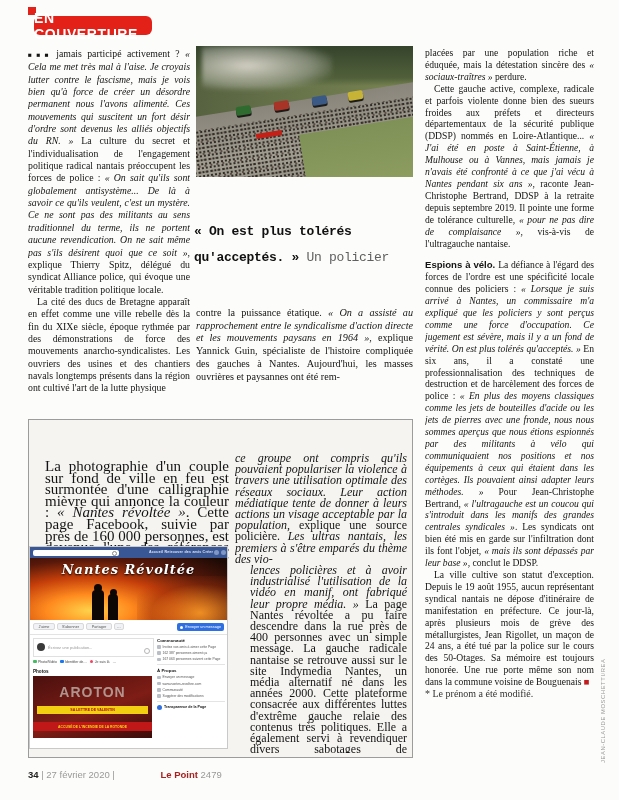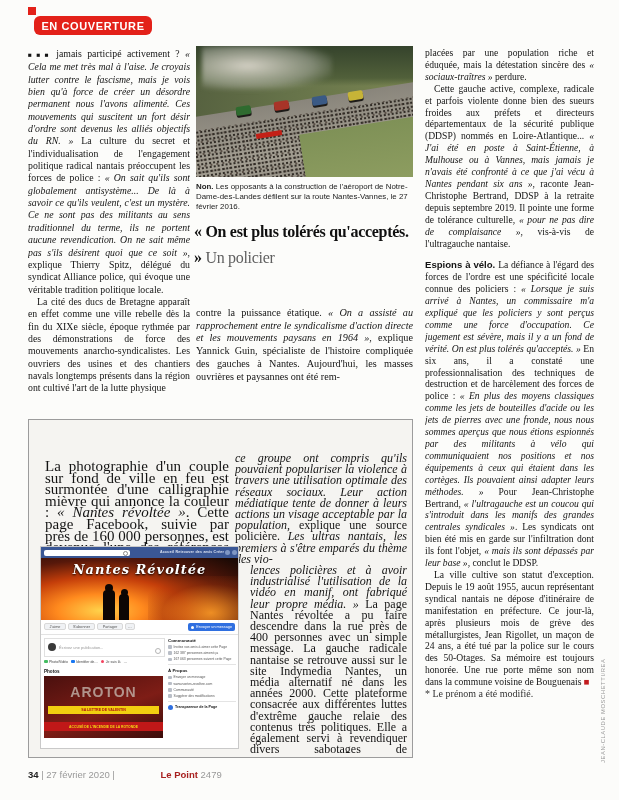--- a/index.html
+++ b/index.html
@@ -10,21 +10,21 @@
   
   .sg-i{font-style:italic;}
   .sg-b{font-weight:bold;}
   .sg-r{color:#c21b1e;}
   .sg-g{color:#777;}
   .sg-sans{font-family:"Liberation Sans",sans-serif;font-weight:bold;}
 
   
   .kicker-square{left:28px;top:7px;width:8px;height:8px;background:#e32119;}
   .kicker{left:34px;top:16px;width:118px;height:19px;background:#e32119;color:#fff;
-          font-family:"Liberation Sans",sans-serif;font-weight:800;font-size:11px;
+          font-family:"Liberation Sans",sans-serif;font-weight:800;font-size:14px;
           letter-spacing:.6px;display:flex;align-items:center;justify-content:center;border-radius:6px;}
 
   
   .col1{left:28px;top:48px;width:162px;height:424px;font-size:9.8px;line-height:12.35px;
         text-align:justify;overflow:hidden;}
   .col1 p,.col3 p{margin:0;}
   .p-indent{text-indent:9px;}
   .lead-squares{font-size:6.5px;letter-spacing:1.5px;margin-right:3px;}
 
   .photo{left:196px;top:46px;width:217px;height:131px;overflow:hidden;
@@ -40,22 +40,22 @@
                              radial-gradient(circle,#5a5047 .8px,transparent 1.1px);
             background-size:4px 4px,6px 6px;background-position:0 0,2px 3px;}
   .ph-field{position:absolute;right:-10px;bottom:-8px;width:120px;height:60px;transform:rotate(-9deg);
             background:linear-gradient(180deg,#7f9157,#8d9d60);}
   .tractor{position:absolute;width:15px;height:9px;border-radius:2px;box-shadow:0 2px 0 #1d1b18;}
   .ph-banner{position:absolute;width:26px;height:5px;background:#c32017;transform:rotate(-9deg);}
 
   .caption{left:196px;top:182px;width:217px;font-family:"Liberation Sans",sans-serif;
            font-size:7.9px;line-height:9.9px;color:#222;}
 
-  .pullquote{left:194px;top:219px;width:222px;font-family:Liberation Serif, serif;
-             font-size:16px;line-height:25.5px;letter-spacing:-.3px;}
+  .pullquote{left:194px;top:219px;width:222px;font-family:Liberation Mono, monospace;
+             font-size:13px;line-height:25.5px;letter-spacing:-.3px;}
   .pullquote .sg-b{font-weight:800;color:#101010;}
   .pullquote .sg-g{font-weight:400;color:#5f5f5f;}
 
   .col2{left:196px;top:307px;width:217px;height:104px;font-size:10.2px;line-height:12.7px;
         text-align:justify;overflow:hidden;}
 
   .col3{left:425px;top:47px;width:169px;height:716px;font-size:9.6px;line-height:11.9px;
         text-align:justify;overflow:hidden;}
   .sect-space{margin-top:10px !important;}
   .footnote{margin-top:4px;font-size:10px;color:#333;}
@@ -69,21 +69,21 @@
           box-sizing:border-box;}
   .box-title{position:absolute;left:16px;top:9px;font-family:"Liberation Sans",sans-serif;
              font-weight:800;font-size:16.5px;letter-spacing:-.2px;color:#0e0e0e;}
   .box-intro{position:absolute;left:16px;top:41px;width:184px;font-size:15px;line-height:11.6px;
              text-align:justify;}
   .box-right{position:absolute;left:206px;top:33px;width:172px;height:300px;font-size:12px;
              line-height:11.2px;text-align:justify;overflow:hidden;}
   .box-right .part2{padding-left:15px;}
 
   
-  .fbshot{position:absolute;left:11px;top:126px;width:199px;height:203px;background:#fff;
+  .fbshot{position:absolute;left:0;top:126px;width:199px;height:203px;background:#fff;
           border:1px solid #c9c9c9;box-sizing:border-box;overflow:hidden;
           font-family:"Liberation Sans",sans-serif;}
   .fb-nav{position:absolute;left:0;top:0;right:0;height:11px;background:#3a5795;}
   .fb-search{position:absolute;left:3px;top:2.5px;width:86px;height:6px;background:#fff;border-radius:2px;}
   .fb-search-glyph{position:absolute;right:2px;top:1px;width:3px;height:3px;border:.7px solid #8a8a8a;border-radius:50%;}
   .fb-navlinks{position:absolute;right:14px;top:3px;font-size:3.6px;color:#dfe6f4;font-weight:bold;letter-spacing:.2px;}
   .fb-navdot{position:absolute;top:3px;width:5px;height:5px;border-radius:50%;background:#7f97c4;}
   .fb-cover{position:absolute;left:0;top:11px;right:0;height:62px;background:
       radial-gradient(ellipse at 30% 85%,#ffd24a 0%,#ff8a1e 22%,#c43e0a 45%,#57180a 68%,#1d0a05 95%),#1d0a05;}
   .fb-cover-fire2{position:absolute;right:0;top:18px;width:90px;height:46px;
@@ -152,21 +152,20 @@
       <div class="ph-crowd"></div>
     </div>
     <div class="ph-field"></div>
     <div class="tractor" style="left:40px;top:60px;background:#2f6b2f;transform:rotate(-9deg);"></div>
     <div class="tractor" style="left:78px;top:55px;background:#a83428;transform:rotate(-9deg);"></div>
     <div class="tractor" style="left:116px;top:50px;background:#3a5a85;transform:rotate(-9deg);"></div>
     <div class="tractor" style="left:152px;top:45px;background:#c7b437;transform:rotate(-9deg);"></div>
     <div class="ph-banner" style="left:60px;top:86px;"></div>
   </div>
 
-  <div class="abs caption"><span class="sg-b">Non. </span><span>Les opposants à la construction de l'aéroport de Notre-Dame-des-Landes défilent sur la route Nantes-Vannes, le 27 février 2016.</span></div>
 
   <div class="abs pullquote"><span class="sg-b">« On est plus tolérés qu'acceptés. » </span><span class="sg-g">Un policier</span></div>
 
   <div class="abs col2">
     <p style="margin:0"><span>contre la puissance étatique. </span><span class="sg-i">« On a assisté au rapprochement entre le syndicalisme d'action directe et les mouvements paysans en 1964 »</span><span>, explique Yannick Guin, spécialiste de l'histoire compliquée des gauches à Nantes. Aujourd'hui, les masses ouvrières et paysannes ont été rem-</span></p>
   </div>
 
   <div class="abs col3">
     <p><span>placées par une population riche et éduquée, mais la détestation sincère des </span><span class="sg-i">« sociaux-traîtres »</span><span> perdure.</span></p>
     <p class="p-indent"><span>Cette gauche active, complexe, radicale et parfois violente donne bien des sueurs froides aux préfets et directeurs départementaux de la sécurité publique (DDSP) nommés en Loire-Atlantique... </span><span class="sg-i">« J'ai été en poste à Saint-Étienne, à Mulhouse ou à Vannes, mais jamais je n'avais été confronté à ce que j'ai vécu à Nantes pendant six ans »</span><span>, raconte Jean-Christophe Bertrand, DDSP à la retraite depuis septembre 2019. Il pointe une forme de tolérance culturelle, </span><span class="sg-i">« pour ne pas dire de complaisance »</span><span>, vis-à-vis de l'ultragauche nantaise.</span></p>

